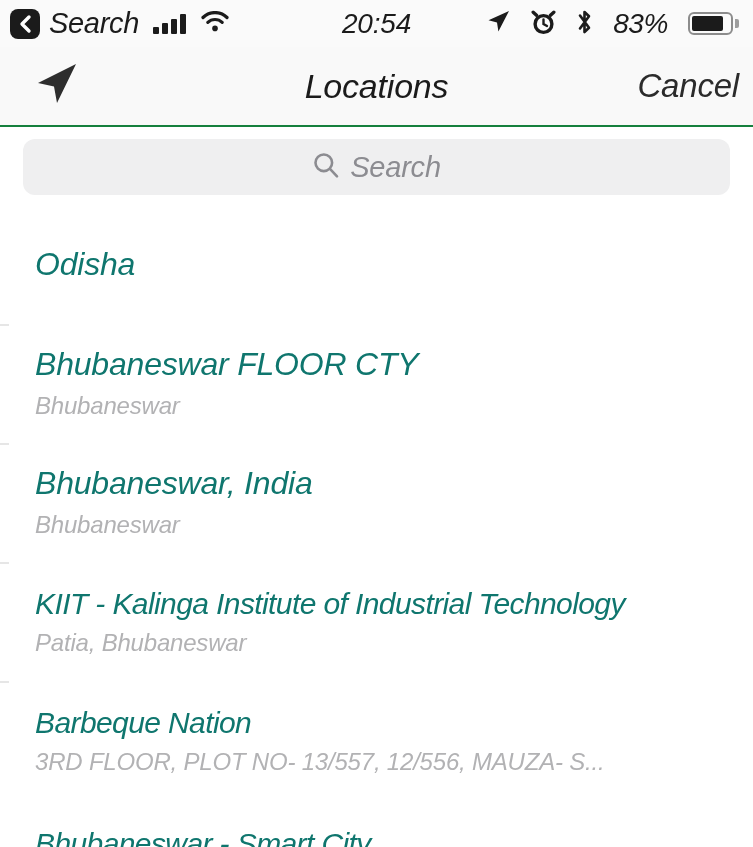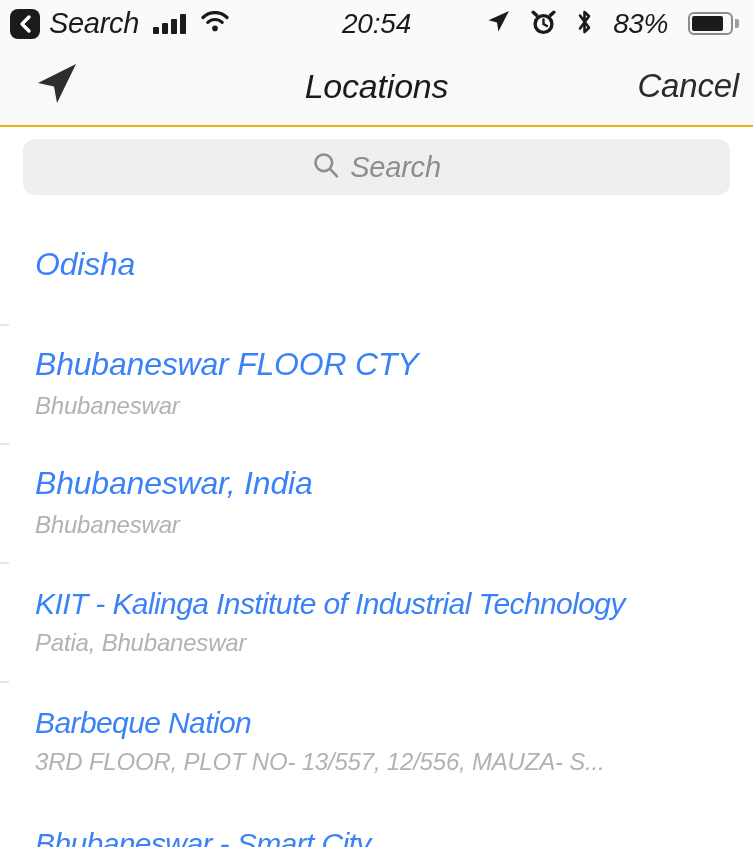--- a/index.html
+++ b/index.html
@@ -125,21 +125,21 @@
     margin-left: 2px;
   }
 
   
   .nav-bar {
     position: absolute;
     left: 0; top: 47px;
     width: 753px;
     height: 80px;
     background: #f9f9f9;
-    border-bottom: 2px solid #eab308;
+    border-bottom: 2px solid #15803d;
     box-sizing: border-box;
     display: flex;
     align-items: center;
   }
   .nav-left {
     width: 150px;
     display: flex;
     align-items: center;
     padding-left: 32px;
     box-sizing: border-box;
@@ -203,21 +203,21 @@
     padding-left: 35px;
     padding-right: 20px;
     display: flex;
     flex-direction: column;
     justify-content: center;
   }
   .row.simple { height: 119px; }
   .row.two-line { height: 119px; }
   .row-title {
     font-size: 32px;
-    color: #3b82f6;
+    color: #0f766e;
     letter-spacing: -0.2px;
     line-height: 1.18;
     white-space: nowrap;
   }
   .row-title.tight {
     font-size: 30px;
     letter-spacing: -0.6px;
   }
   .row-sub {
     font-size: 24px;

